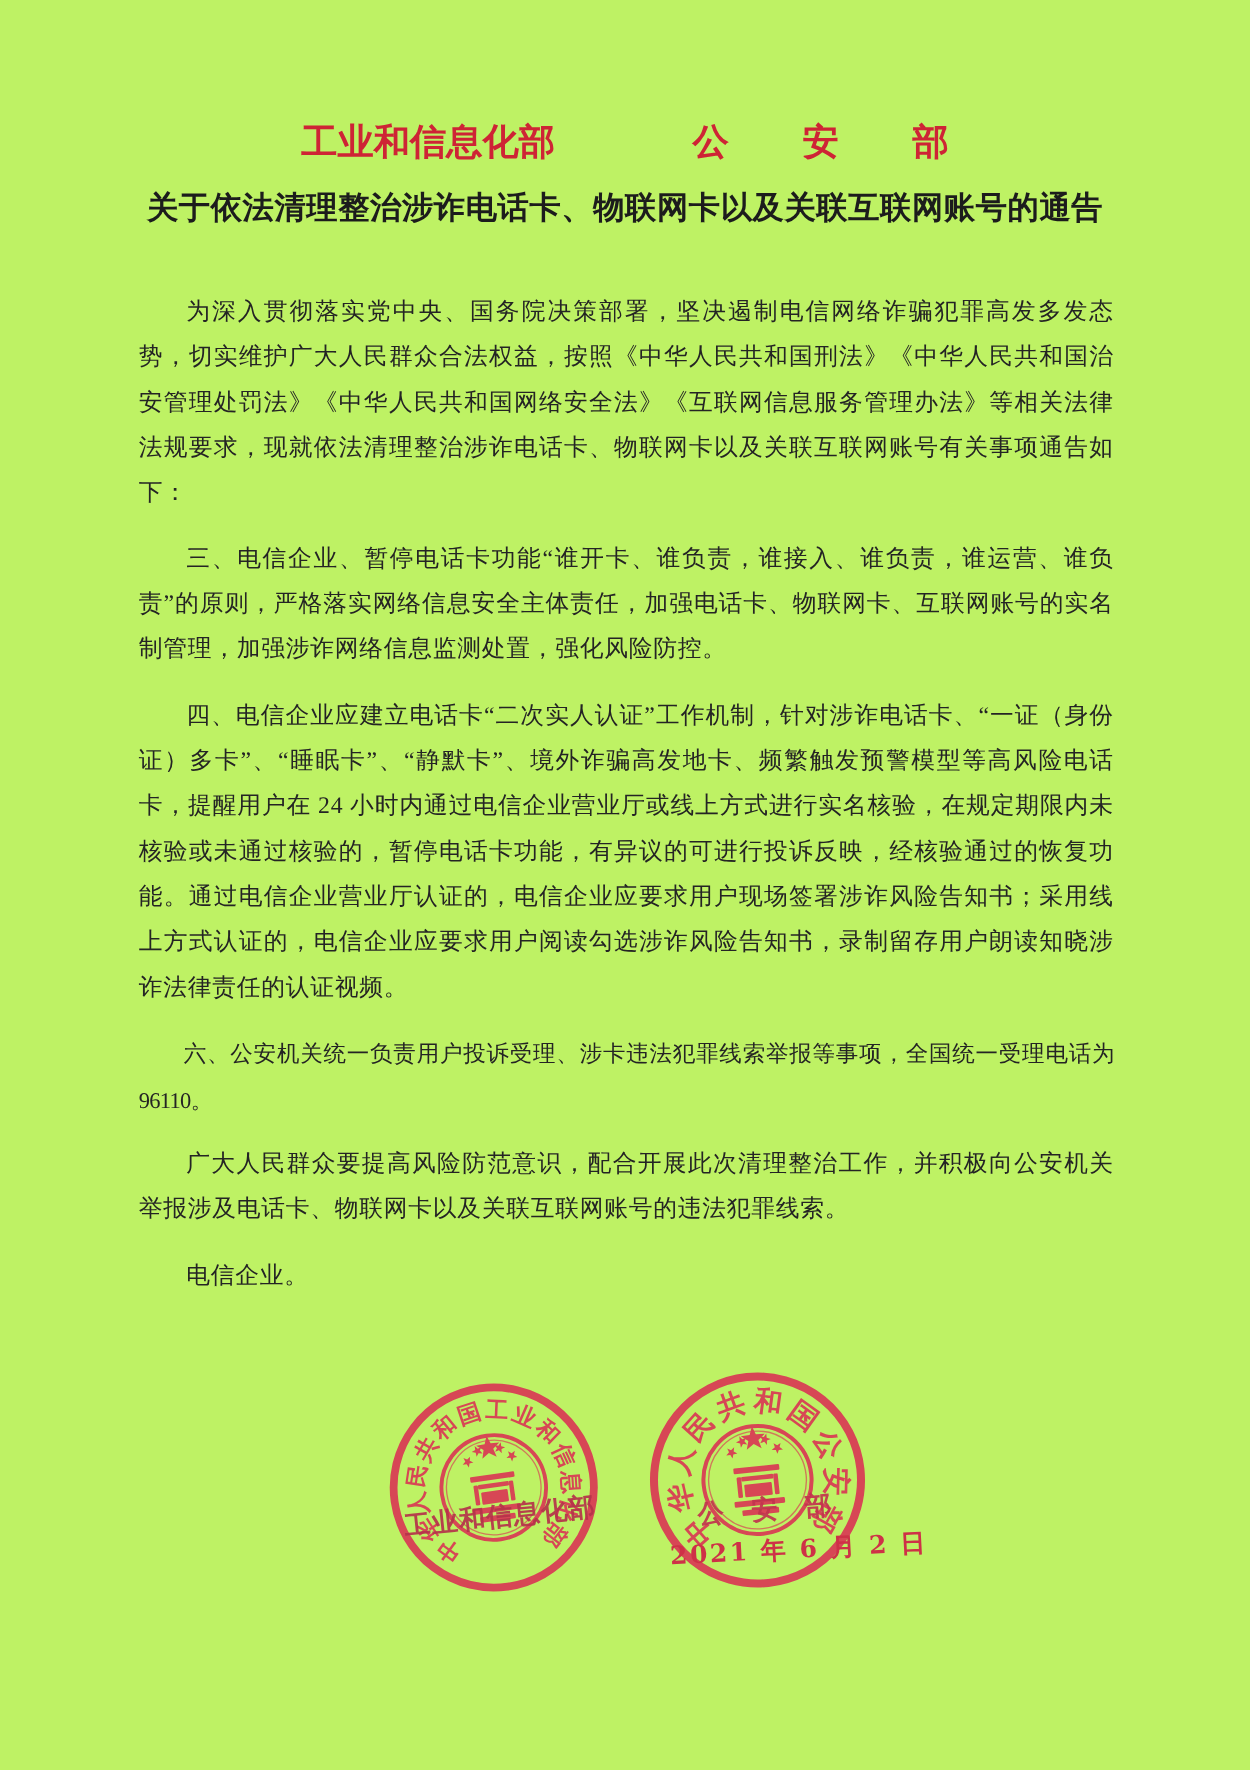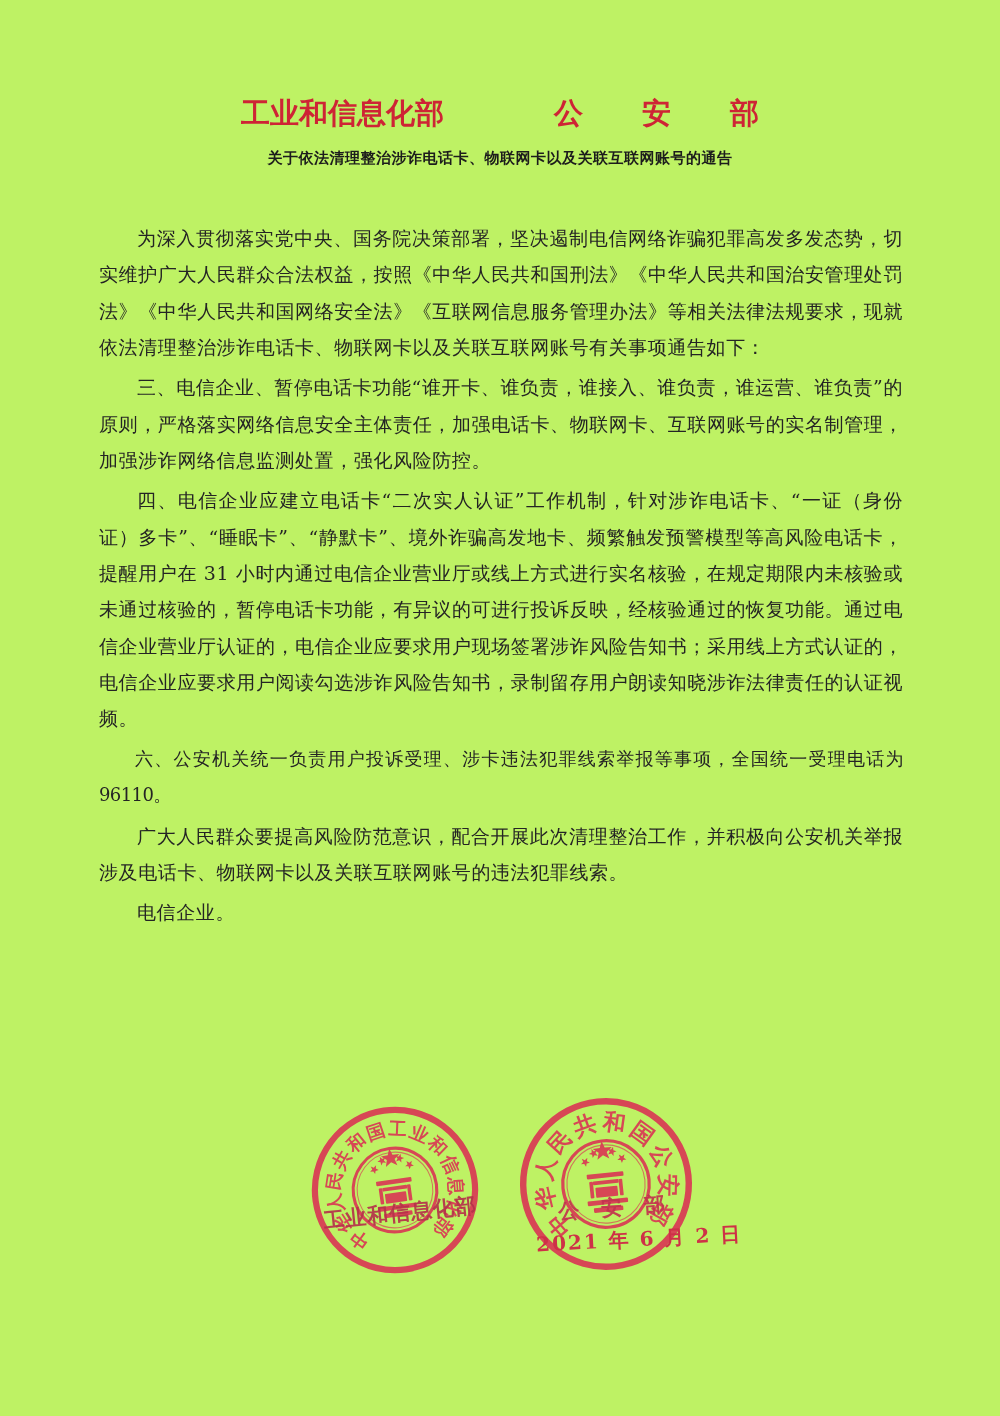--- a/index.html
+++ b/index.html
@@ -13,30 +13,30 @@
   .header-row{
     position:absolute;top:94px;left:0;width:1000px;
     display:flex;justify-content:center;align-items:baseline;gap:110px;
     color:#ce2435;font-weight:bold;font-size:29px;white-space:nowrap;
   }
   .ministry-right{letter-spacing:59px;margin-right:-59px;}
 
   
   .doc-title{
     position:absolute;top:149px;left:0;width:1000px;text-align:center;
-    font-size:15px;font-weight:bold;color:#1c1c1c;letter-spacing:0.5px;white-space:nowrap;
+    font-size:25px;font-weight:bold;color:#1c1c1c;letter-spacing:0.5px;white-space:nowrap;
   }
 
   
   .body-text{
     position:absolute;top:216px;left:95px;width:812px;
     font-size:19px;line-height:36.35px;color:#242424;
     text-align:justify;letter-spacing:0.6px;
   }
-  .body-text p{margin:4px;text-indent:2em;}
+  .body-text p{margin:16px;text-indent:2em;font-family:Liberation Serif, serif;}
   .body-text p.compact{font-size:18px;letter-spacing:-0.6px;}
 
   
   svg.seal{position:absolute;color:#d93b54;opacity:0.93;}
   svg.seal text{font-family:"DejaVu Serif","Liberation Serif",serif;}
   .seal-left{left:306px;top:1101px;width:178px;height:178px;transform:rotate(-8deg);}
   .seal-right{left:514px;top:1092px;width:184px;height:184px;transform:rotate(-6deg);}
 
   .seal-name{position:absolute;font-weight:bold;white-space:nowrap;}
   .seal-name-left{
@@ -60,21 +60,21 @@
   <div class="header-row">
     <span class="ministry-left">工业和信息化部</span>
     <span class="ministry-right">公安部</span>
   </div>
 
   <div class="doc-title">关于依法清理整治涉诈电话卡、物联网卡以及关联互联网账号的通告</div>
 
   <div class="body-text">
     <p>为深入贯彻落实党中央、国务院决策部署，坚决遏制电信网络诈骗犯罪高发多发态势，切实维护广大人民群众合法权益，按照《中华人民共和国刑法》《中华人民共和国治安管理处罚法》《中华人民共和国网络安全法》《互联网信息服务管理办法》等相关法律法规要求，现就依法清理整治涉诈电话卡、物联网卡以及关联互联网账号有关事项通告如下：</p>
     <p>三、电信企业、暂停电话卡功能“谁开卡、谁负责，谁接入、谁负责，谁运营、谁负责”的原则，严格落实网络信息安全主体责任，加强电话卡、物联网卡、互联网账号的实名制管理，加强涉诈网络信息监测处置，强化风险防控。</p>
-    <p>四、电信企业应建立电话卡“二次实人认证”工作机制，针对涉诈电话卡、“一证（身份证）多卡”、“睡眠卡”、“静默卡”、境外诈骗高发地卡、频繁触发预警模型等高风险电话卡，提醒用户在 31 小时内通过电信企业营业厅或线上方式进行实名核验，在规定期限内未核验或未通过核验的，暂停电话卡功能，有异议的可进行投诉反映，经核验通过的恢复功能。通过电信企业营业厅认证的，电信企业应要求用户现场签署涉诈风险告知书；采用线上方式认证的，电信企业应要求用户阅读勾选涉诈风险告知书，录制留存用户朗读知晓涉诈法律责任的认证视频。</p>
+    <p>四、电信企业应建立电话卡“二次实人认证”工作机制，针对涉诈电话卡、“一证（身份证）多卡”、“睡眠卡”、“静默卡”、境外诈骗高发地卡、频繁触发预警模型等高风险电话卡，提醒用户在 24 小时内通过电信企业营业厅或线上方式进行实名核验，在规定期限内未核验或未通过核验的，暂停电话卡功能，有异议的可进行投诉反映，经核验通过的恢复功能。通过电信企业营业厅认证的，电信企业应要求用户现场签署涉诈风险告知书；采用线上方式认证的，电信企业应要求用户阅读勾选涉诈风险告知书，录制留存用户朗读知晓涉诈法律责任的认证视频。</p>
     <p class="compact">六、公安机关统一负责用户投诉受理、涉卡违法犯罪线索举报等事项，全国统一受理电话为 96110。</p>
     <p>广大人民群众要提高风险防范意识，配合开展此次清理整治工作，并积极向公安机关举报涉及电话卡、物联网卡以及关联互联网账号的违法犯罪线索。</p>
     <p>电信企业。</p>
   </div>
 
   <svg class="seal seal-left" viewBox="0 0 200 200" aria-hidden="true">
     <circle cx="100" cy="100" r="90" fill="none" stroke="currentColor" stroke-width="7"></circle>
     <g class="emblem">
         <path d="M100.0,53.0L102.7,60.3L110.5,60.6L104.4,65.4L106.5,72.9L100.0,68.6L93.5,72.9L95.6,65.4L89.5,60.6L97.3,60.3Z" fill="currentColor"></path>
         <path d="M76.7,70.0L79.8,71.8L82.8,69.6L82.0,73.2L85.0,75.3L81.4,75.7L80.4,79.2L78.8,75.9L75.2,75.9L77.9,73.5Z" fill="currentColor"></path>

